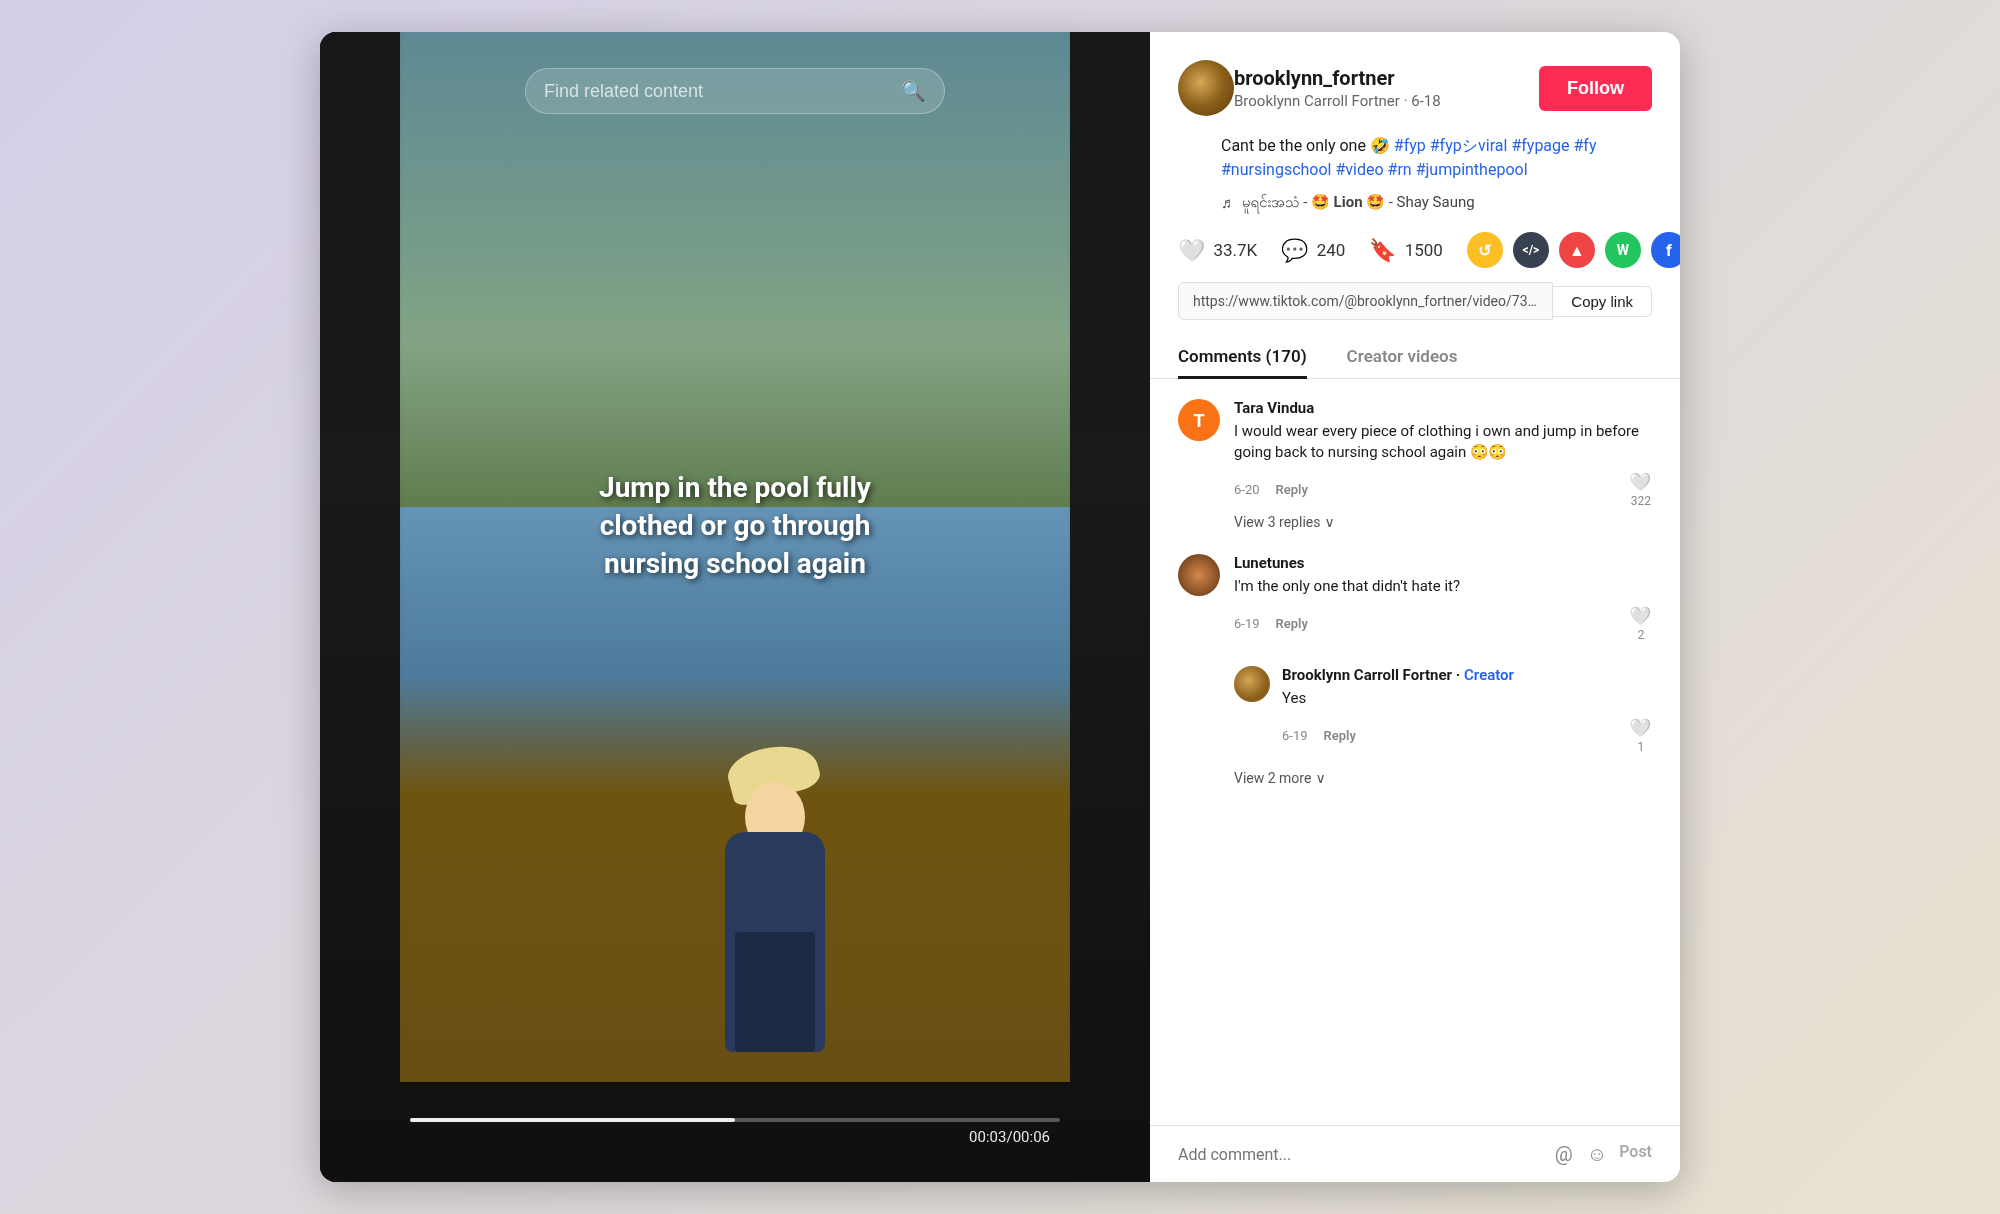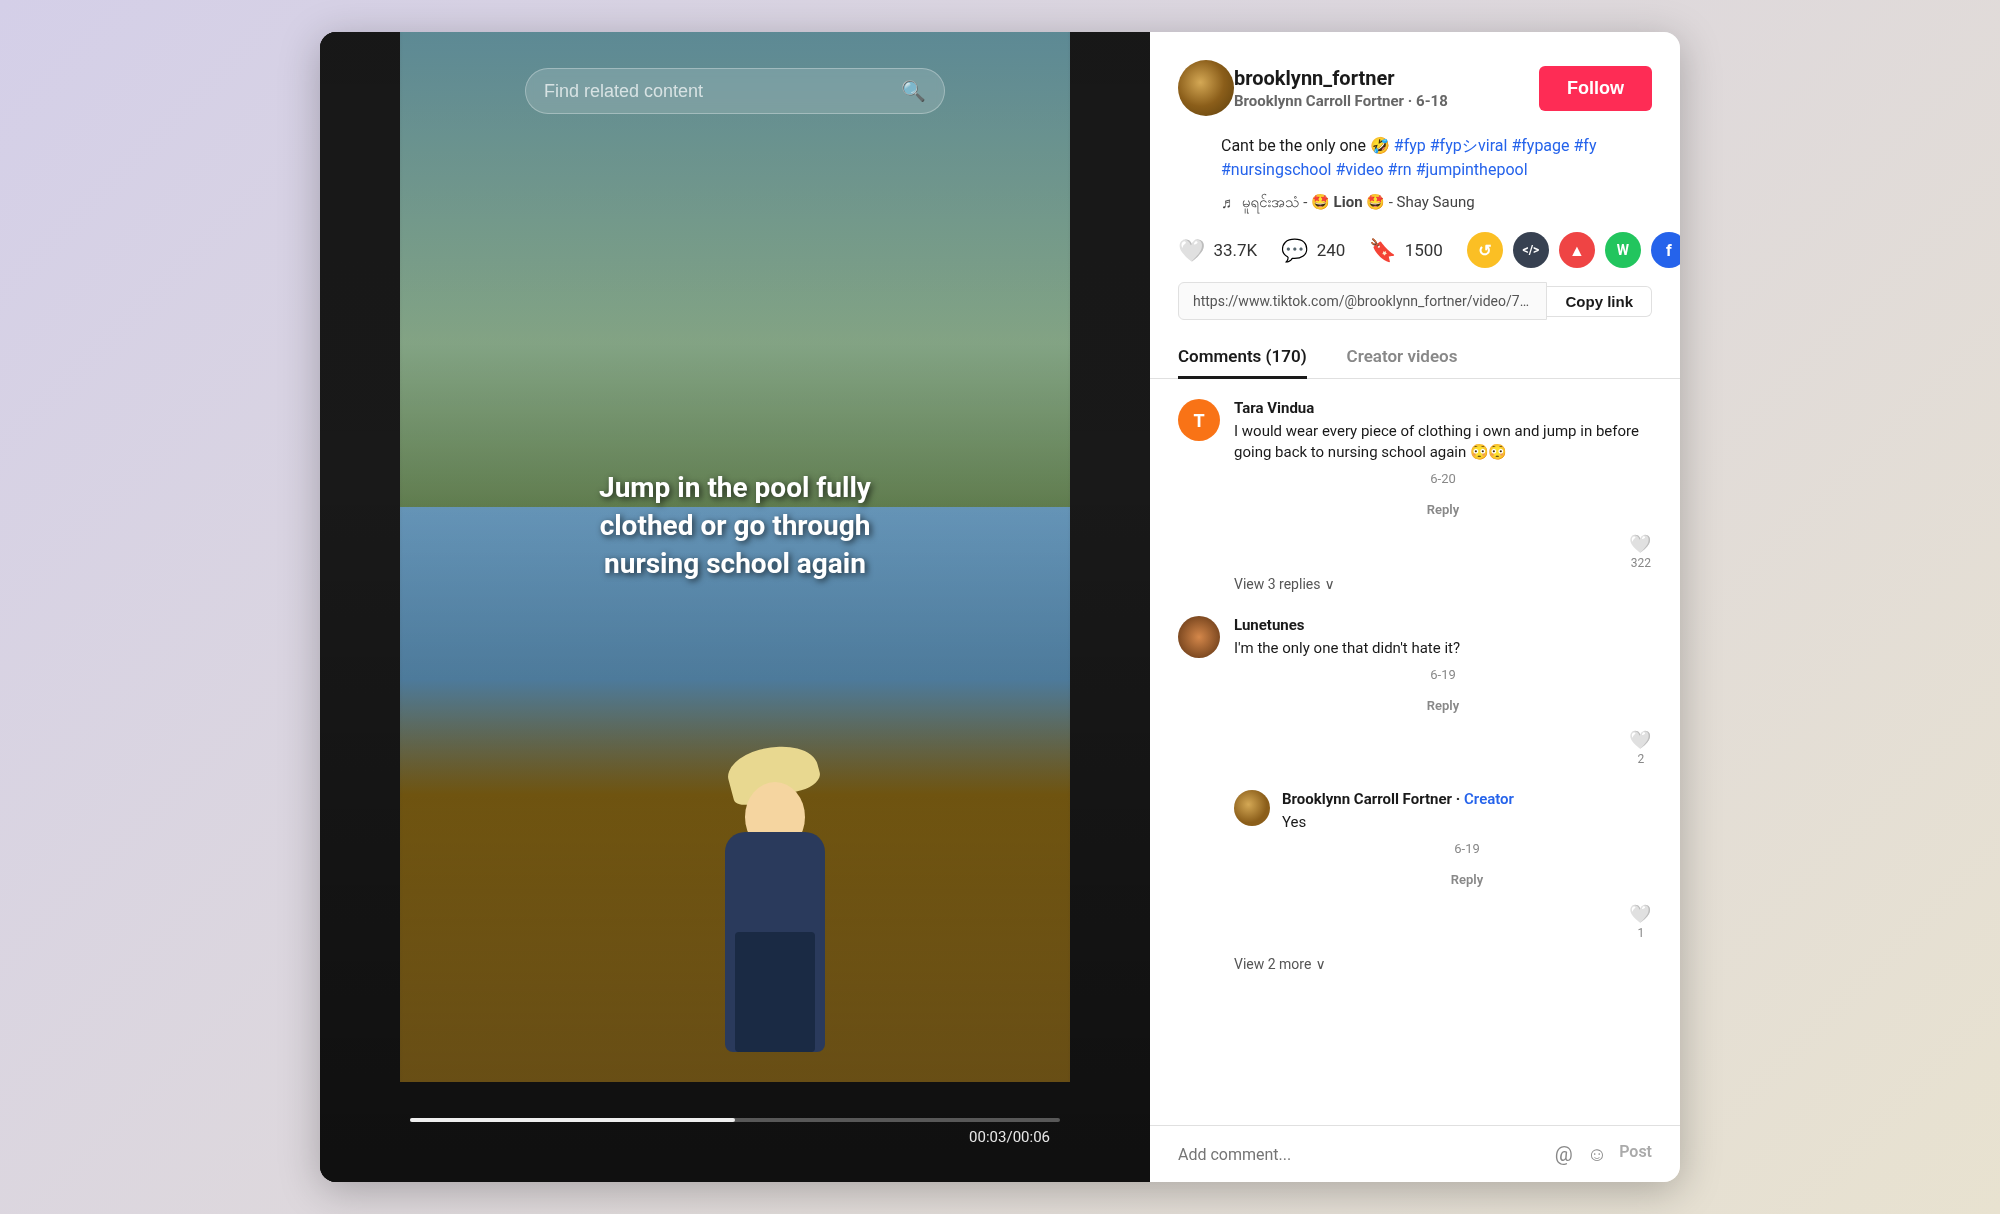--- a/index.html
+++ b/index.html
@@ -227,21 +227,20 @@
     .profile-text {}
     .profile-username {
       font-size: 20px;
       font-weight: 700;
       color: #1a1a1a;
     }
     .profile-subname {
       font-size: 15px;
       color: #666;
       margin-top: 2px;
-      font-weight: bold;
     }
     .follow-btn {
       background: #fe2c55;
       color: white;
       border: none;
       border-radius: 6px;
       padding: 12px 28px;
       font-size: 18px;
       font-weight: 600;
       cursor: pointer;
@@ -322,21 +321,21 @@
       text-overflow: ellipsis;
       white-space: nowrap;
       background: #fafafa;
     }
     .copy-btn {
       border: 1px solid #e0e0e0;
       border-left: none;
       border-radius: 0 6px 6px 0;
       padding: 6px 18px;
       font-size: 15px;
-      font-weight: 700;
+      font-weight: 400;
       color: #1a1a1a;
       background: white;
       cursor: pointer;
       white-space: nowrap;
     }
     .tabs-row {
       padding: 16px 28px 0 28px;
       display: flex;
       border-bottom: 1px solid #e0e0e0;
       gap: 0;
@@ -391,21 +390,20 @@
       font-size: 15px;
       color: #1a1a1a;
       margin-top: 4px;
       line-height: 1.4;
     }
     .comment-meta {
       display: flex;
       align-items: center;
       gap: 16px;
       margin-top: 8px;
-      flex-direction: column;
     }
     .comment-date { font-size: 13px; color: #888; }
     .comment-reply { font-size: 13px; color: #888; cursor: pointer; font-weight: 600; }
     .comment-like {
       margin-left: auto;
       display: flex;
       flex-direction: column;
       align-items: center;
       gap: 2px;
     }

